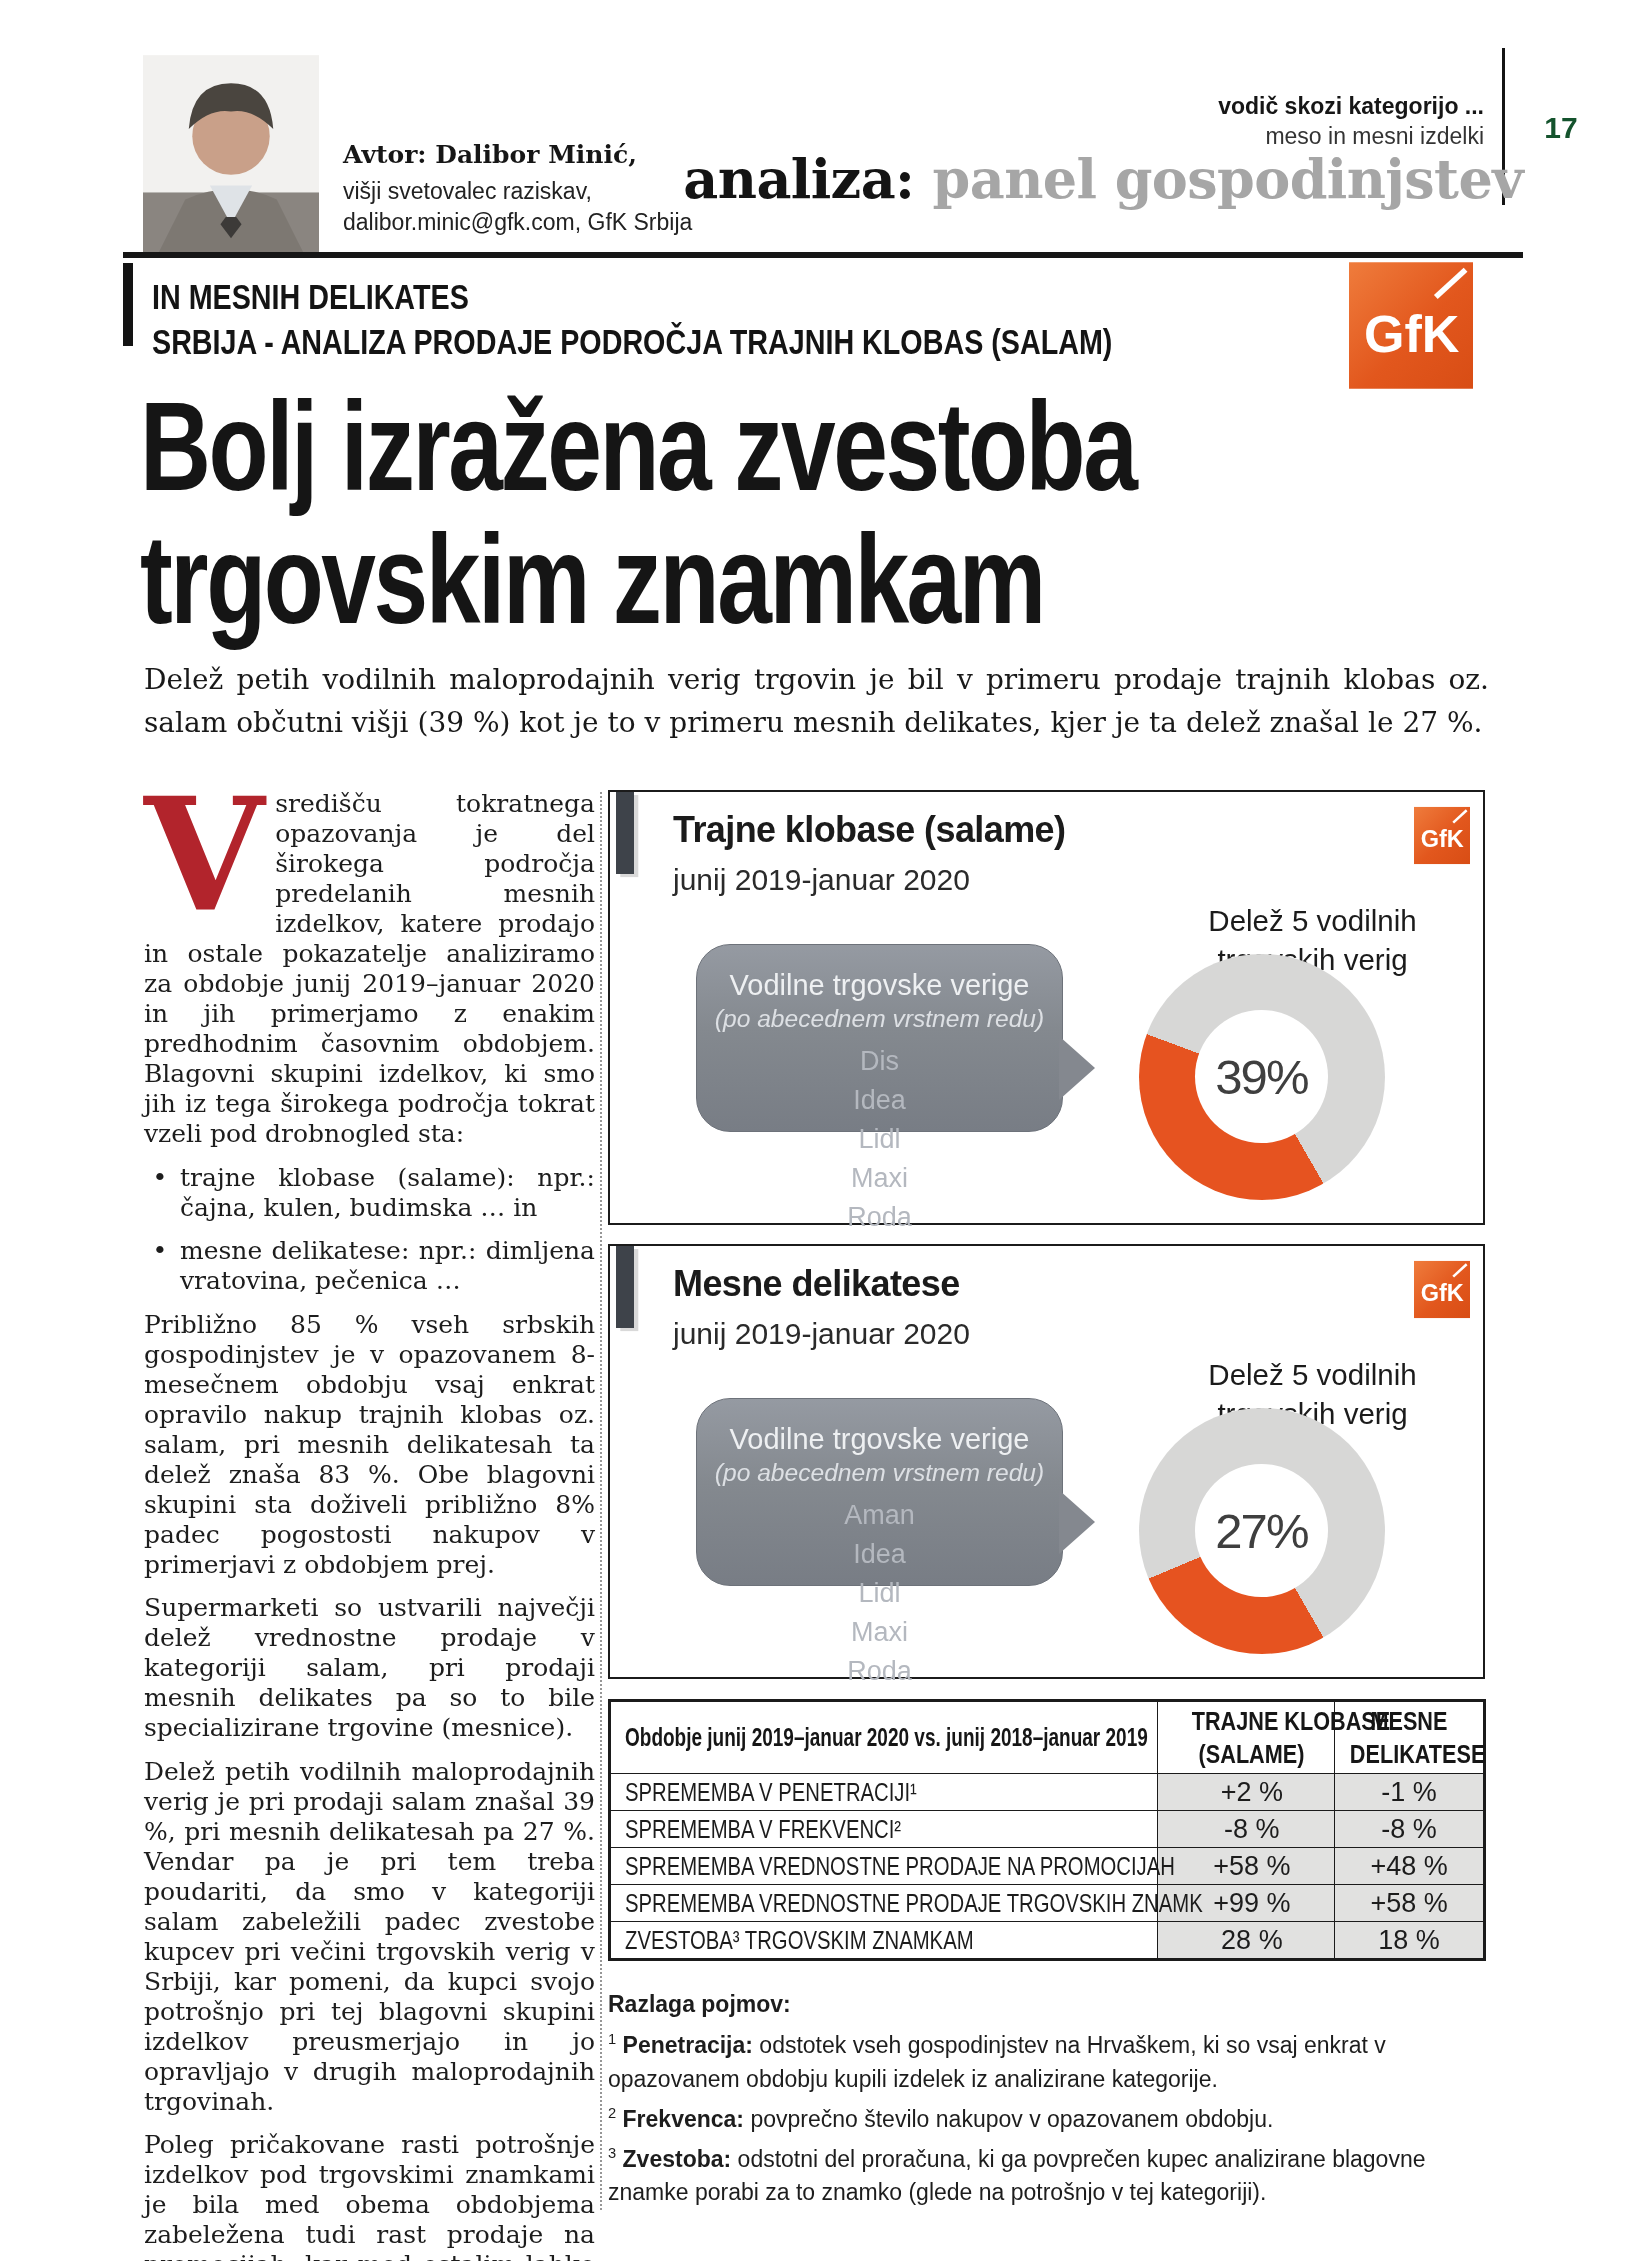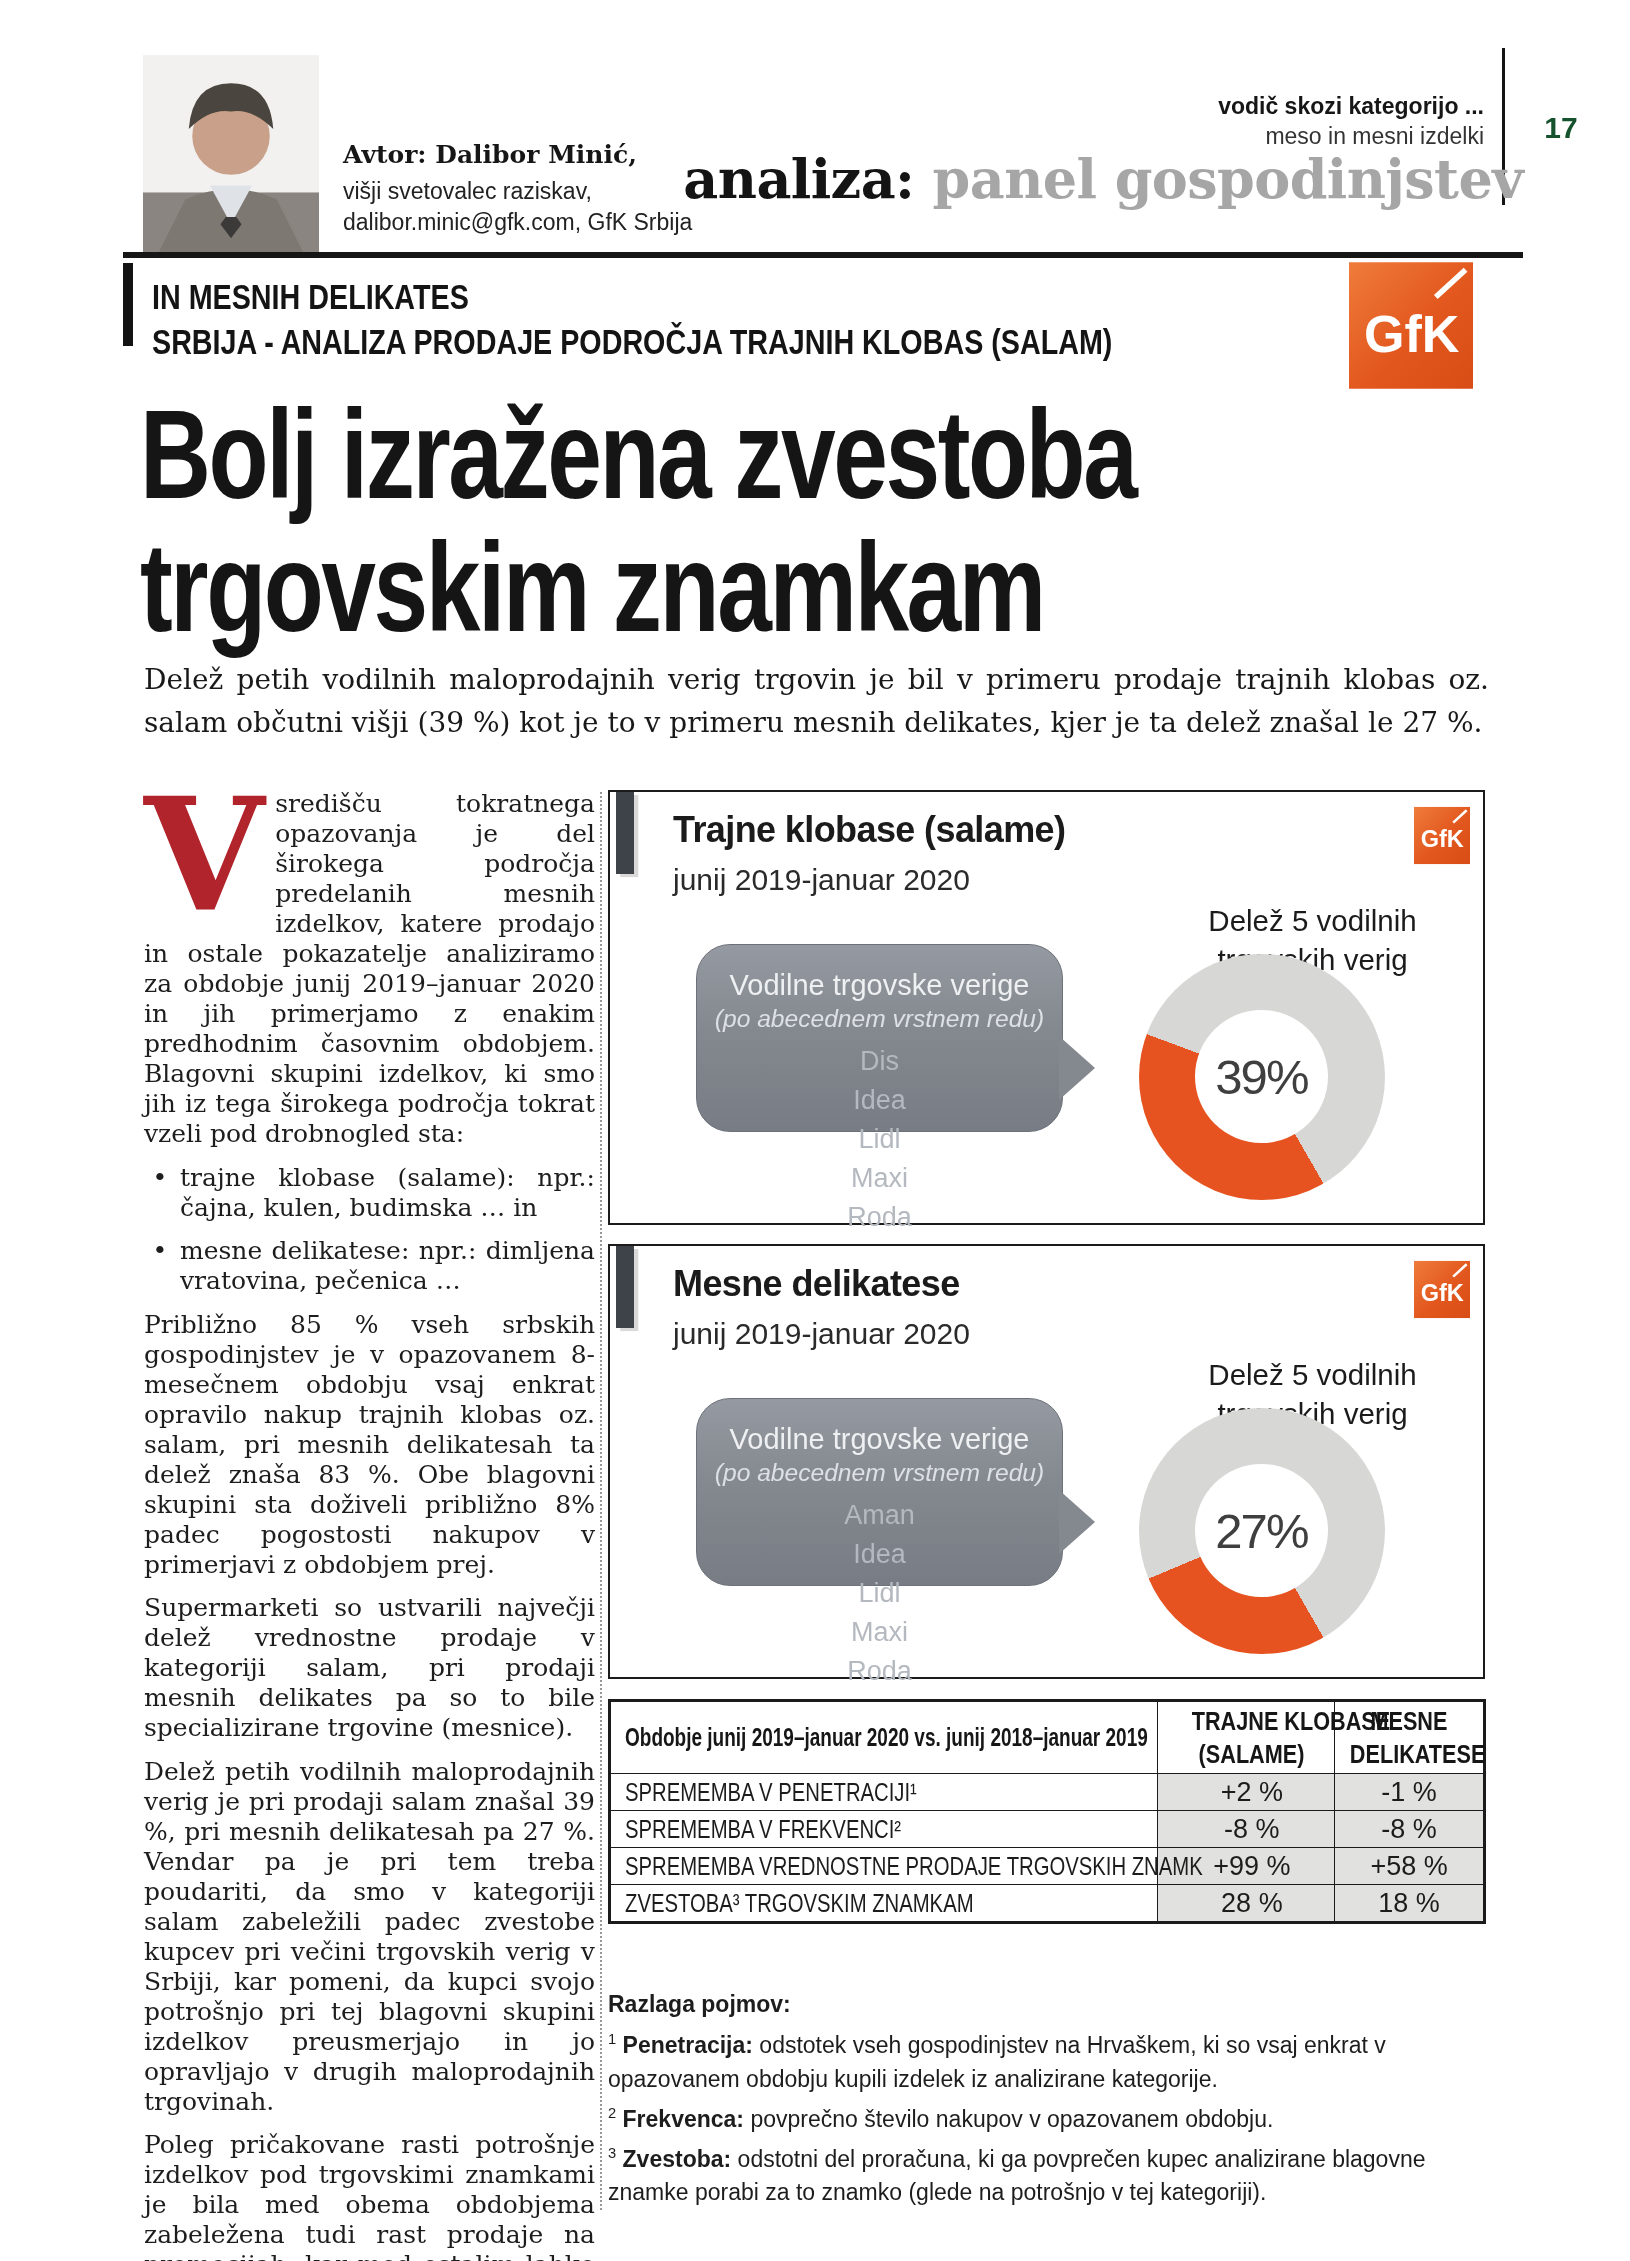--- a/index.html
+++ b/index.html
@@ -25,21 +25,21 @@
   .top-rule{position:absolute;left:123px;top:252px;width:1400px;height:6.1px;background:#161616;}
 
   
   .section-bar{position:absolute;left:123px;top:263px;width:10.4px;height:83px;background:#131313;}
   .section-title{position:absolute;left:152px;top:274px;font-size:35px;font-weight:bold;
                  color:#141414;line-height:45px;}
   .cond-l{display:inline-block;transform:scaleX(.82);transform-origin:left bottom;white-space:nowrap;}
   .gfk-big{position:absolute;left:1349px;top:262px;width:124px;height:127px;}
 
   
-  .headline{position:absolute;left:140px;top:388px;line-height:133px;font-weight:bold;
+  .headline{position:absolute;left:140px;top:380px;line-height:133px;font-weight:bold;
             font-size:126px;letter-spacing:-3.1px;color:#151515;}
   .headline .cond-h{display:inline-block;transform:scaleX(.78);transform-origin:left bottom;white-space:nowrap;}
 
   
   .lead{position:absolute;left:144px;top:658px;width:1345px;font-family:"DejaVu Serif",serif;
         font-weight:normal;font-size:28px;line-height:43px;color:#191919;text-align:justify;}
 
   
   .leftcol{position:absolute;left:144px;top:789px;width:451px;font-family:"DejaVu Serif",serif;
            font-size:25px;line-height:30px;text-align:justify;color:#1d1d1d;}
@@ -256,20 +256,25 @@
           <td class="c1"><span class="tcond2">SPREMEMBA V PENETRACIJI¹</span></td>
           <td class="c2 val">+2 %</td>
           <td class="c3 val">-1 %</td>
         </tr>
         <tr>
           <td class="c1"><span class="tcond2">SPREMEMBA V FREKVENCI²</span></td>
           <td class="c2 val">-8 %</td>
           <td class="c3 val">-8 %</td>
         </tr>
         <tr>
+          <td class="c1"><span class="tcond2">SPREMEMBA VREDNOSTNE PRODAJE NA PROMOCIJAH</span></td>
+          <td class="c2 val">+58 %</td>
+          <td class="c3 val">+48 %</td>
+        </tr>
+        <tr>
           <td class="c1"><span class="tcond2">SPREMEMBA VREDNOSTNE PRODAJE TRGOVSKIH ZNAMK</span></td>
           <td class="c2 val">+99 %</td>
           <td class="c3 val">+58 %</td>
         </tr>
         <tr>
           <td class="c1"><span class="tcond2">ZVESTOBA³ TRGOVSKIM ZNAMKAM</span></td>
           <td class="c2 val">28 %</td>
           <td class="c3 val">18 %</td>
         </tr>
       </tbody>

